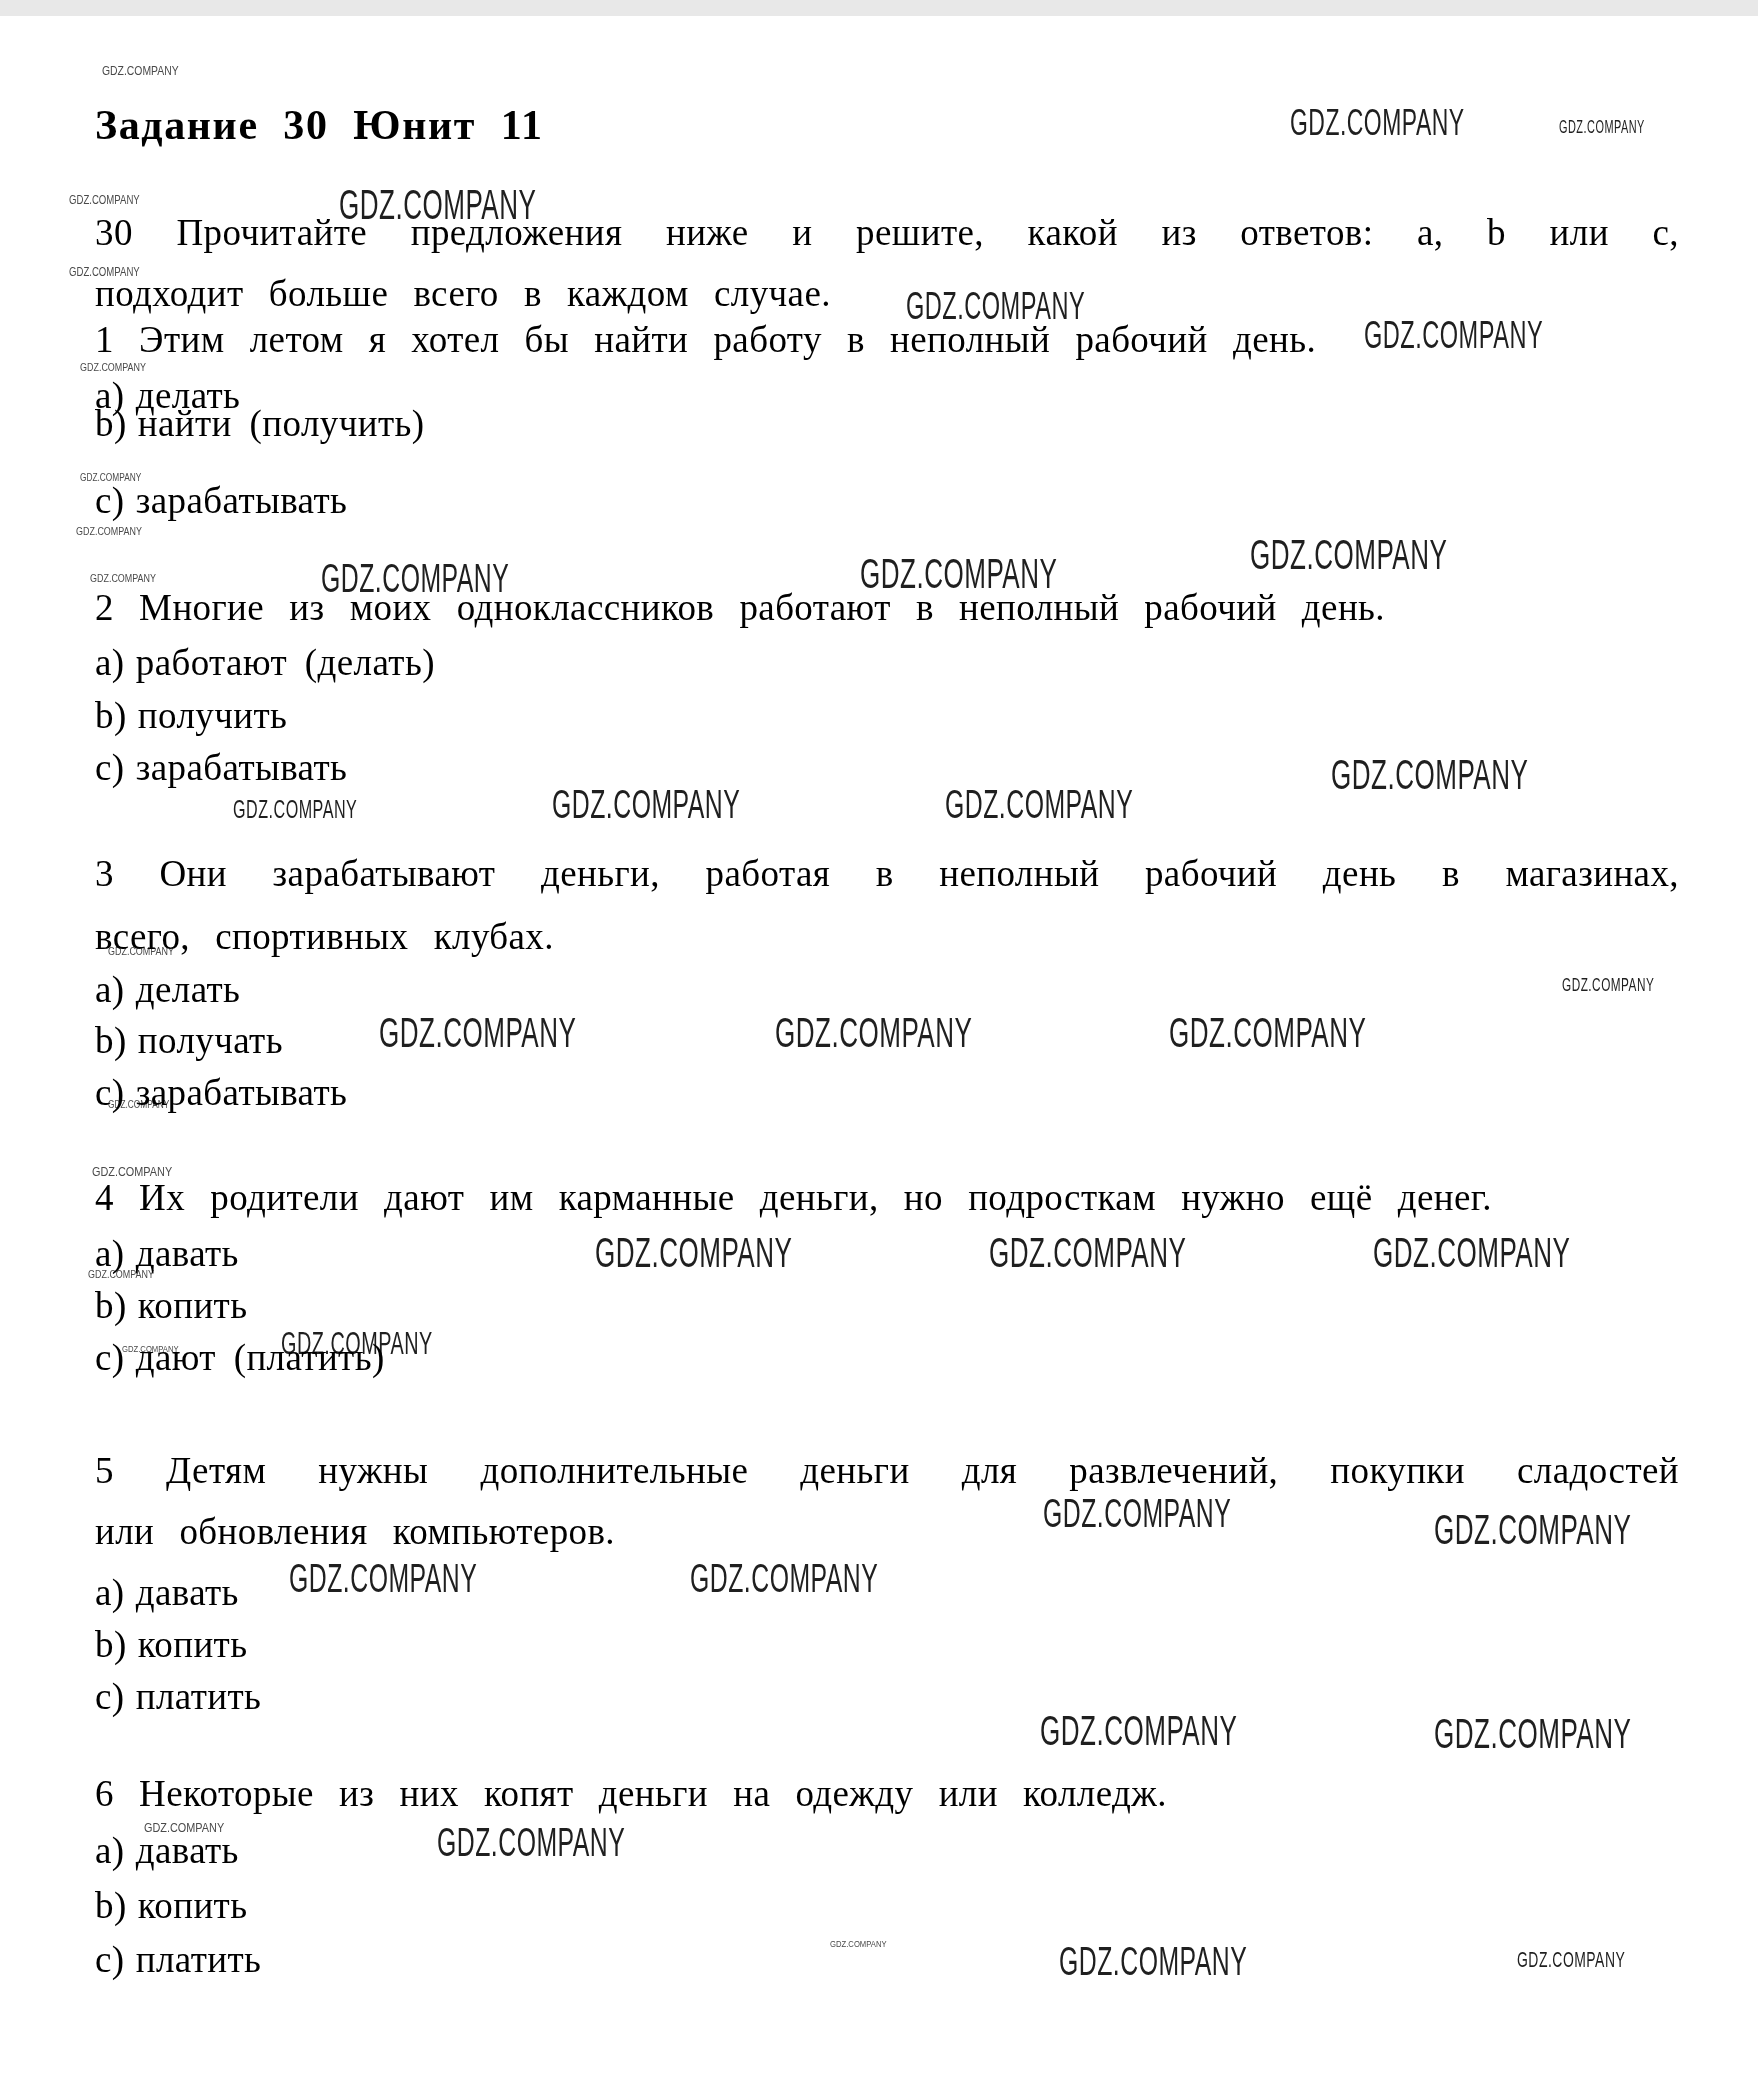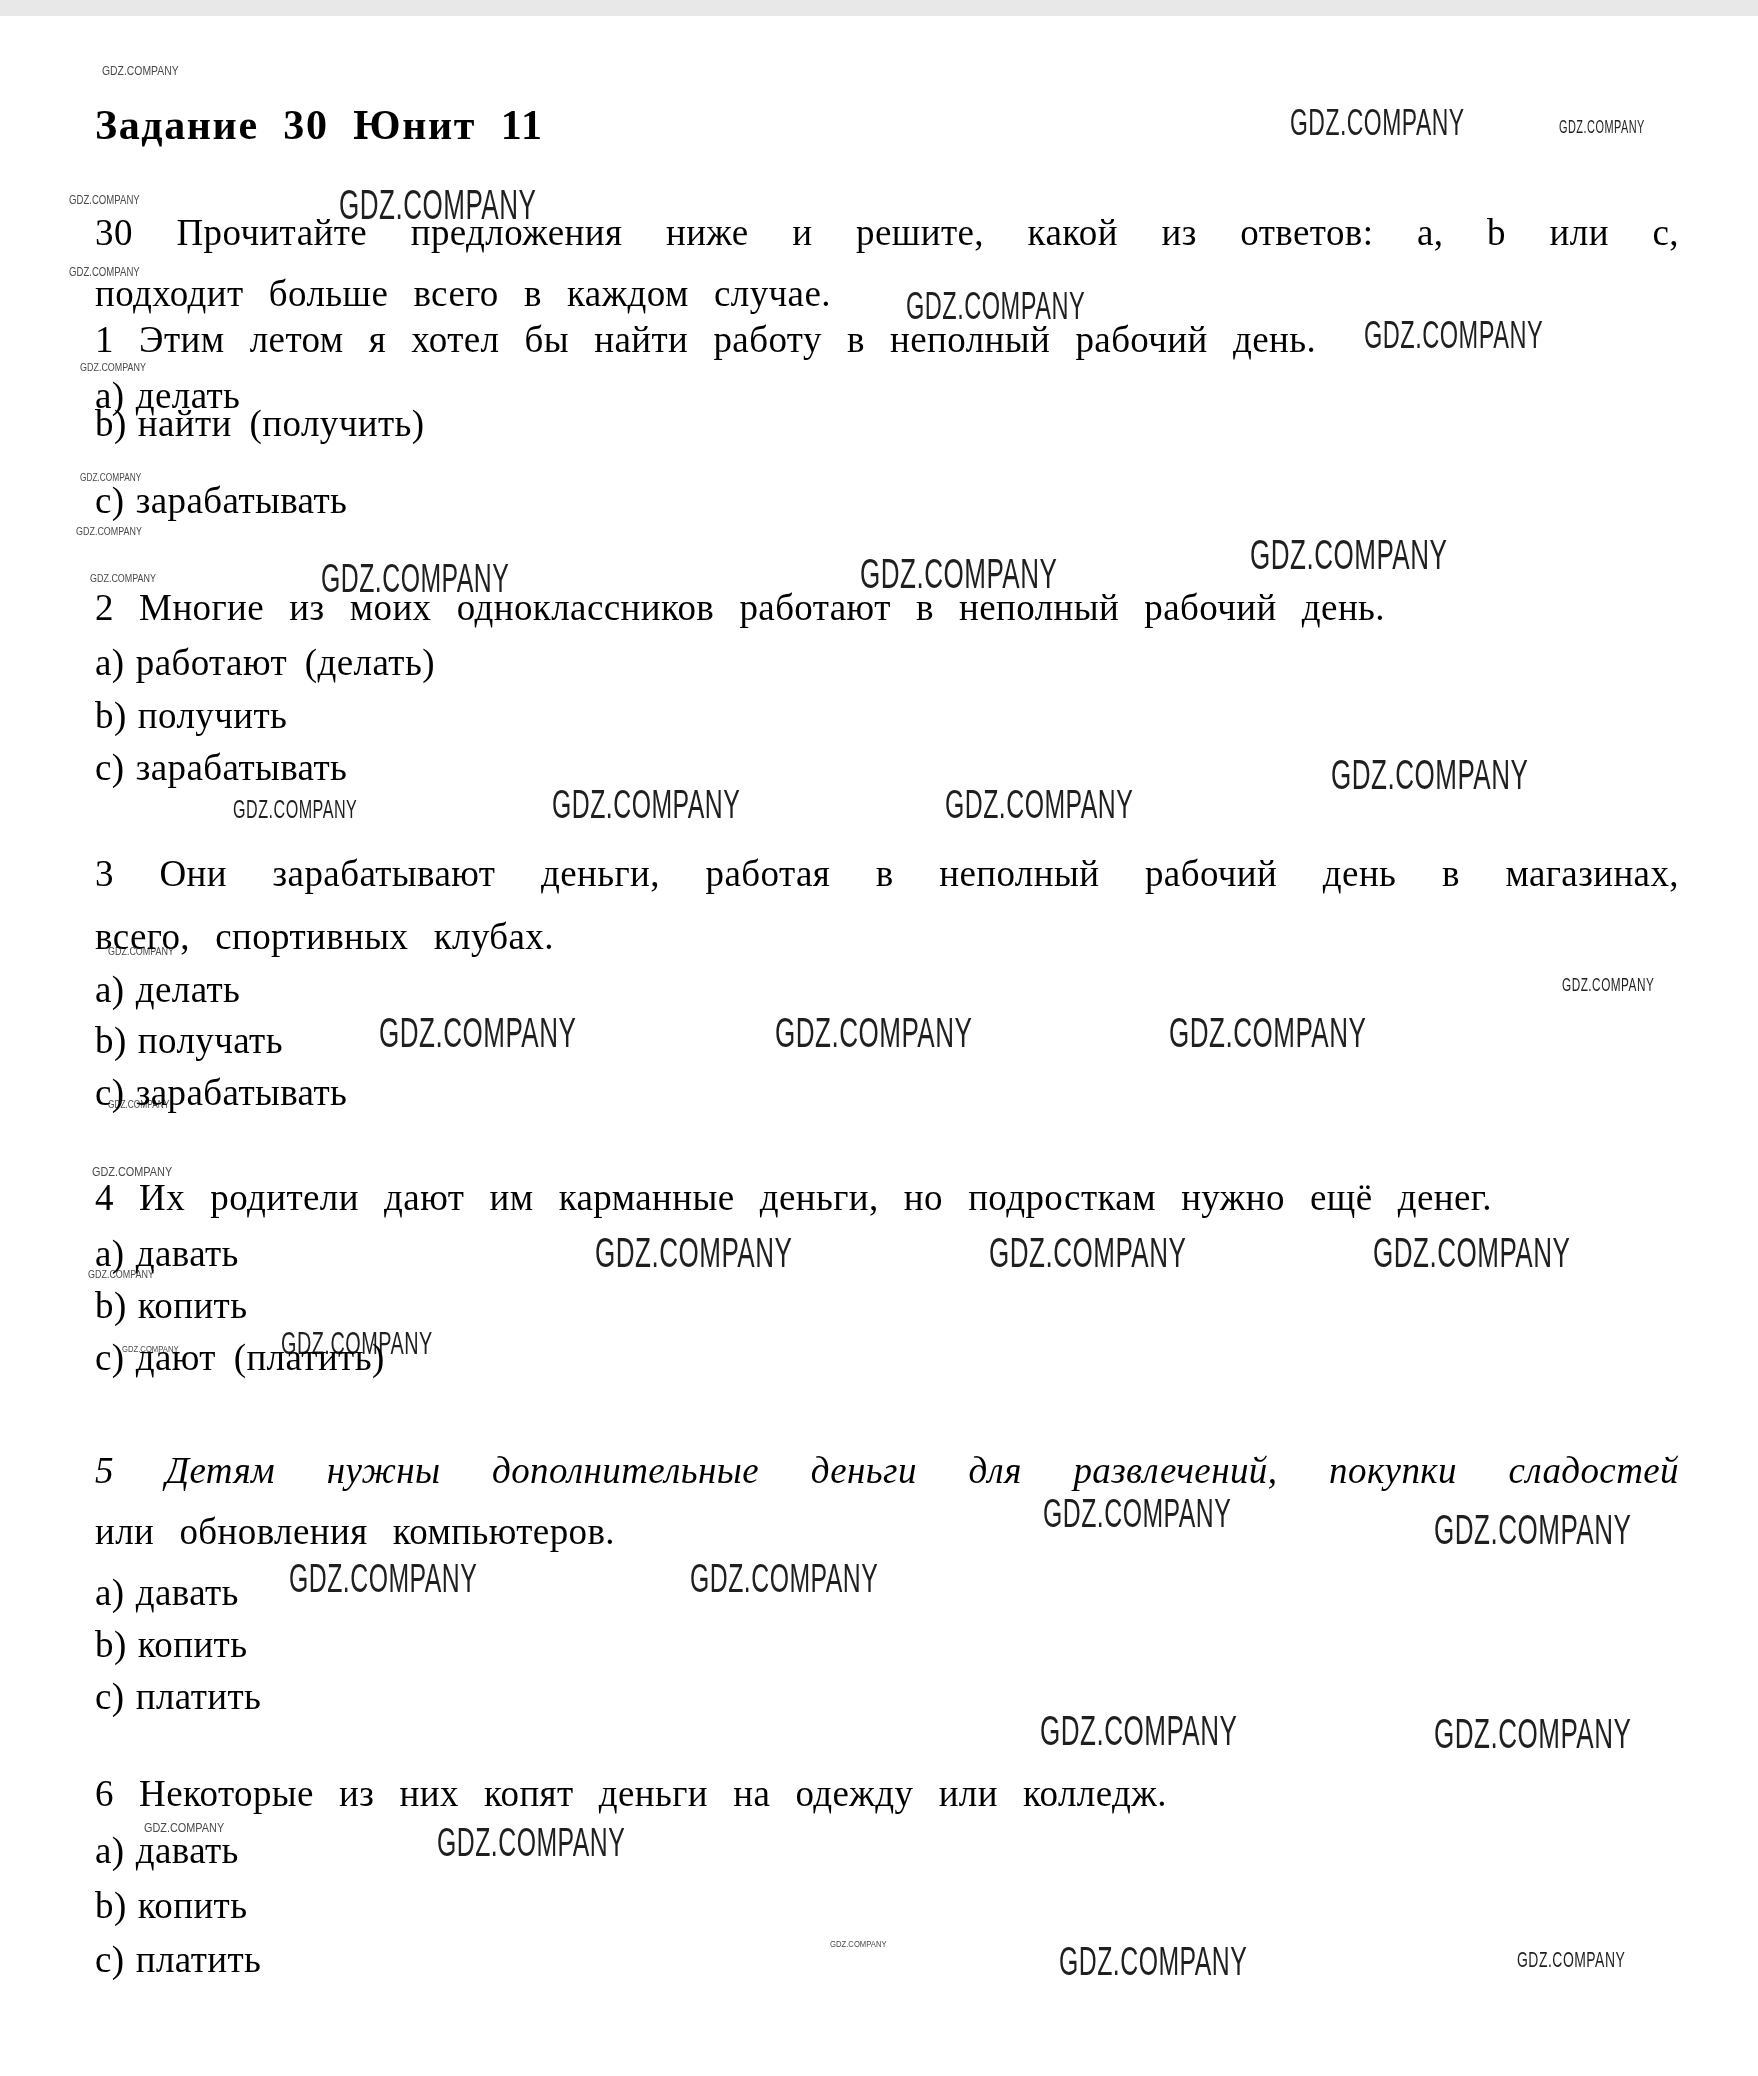--- a/index.html
+++ b/index.html
@@ -60,21 +60,21 @@
   #intro1{top:196px;}
   #intro2{top:257px;}
   #q1 {top:303px;}
   #q1a{top:359px;} #q1b{top:387px;} #q1c{top:464px;}
   #q2 {top:571px;}
   #q2a{top:626px;} #q2b{top:679px;} #q2c{top:731px;}
   #q3l1{top:837px;} #q3l2{top:900px;}
   #q3a{top:953px;} #q3b{top:1004px;} #q3c{top:1056px;}
   #q4 {top:1161px;}
   #q4a{top:1217px;} #q4b{top:1269px;} #q4c{top:1321px;}
-  #q5l1{top:1434px;font-style:italic;} #q5l2{top:1495px;}
+  #q5l1{top:1434px;} #q5l2{top:1495px;}
   #q5a{top:1556px;} #q5b{top:1608px;} #q5c{top:1660px;}
   #q6 {top:1757px;}
   #q6a{top:1814px;} #q6b{top:1869px;} #q6c{top:1923px;}
 </style>
 </head>
 <body>
 
 <div class="page">
 
   <div id="watermark-layer">

